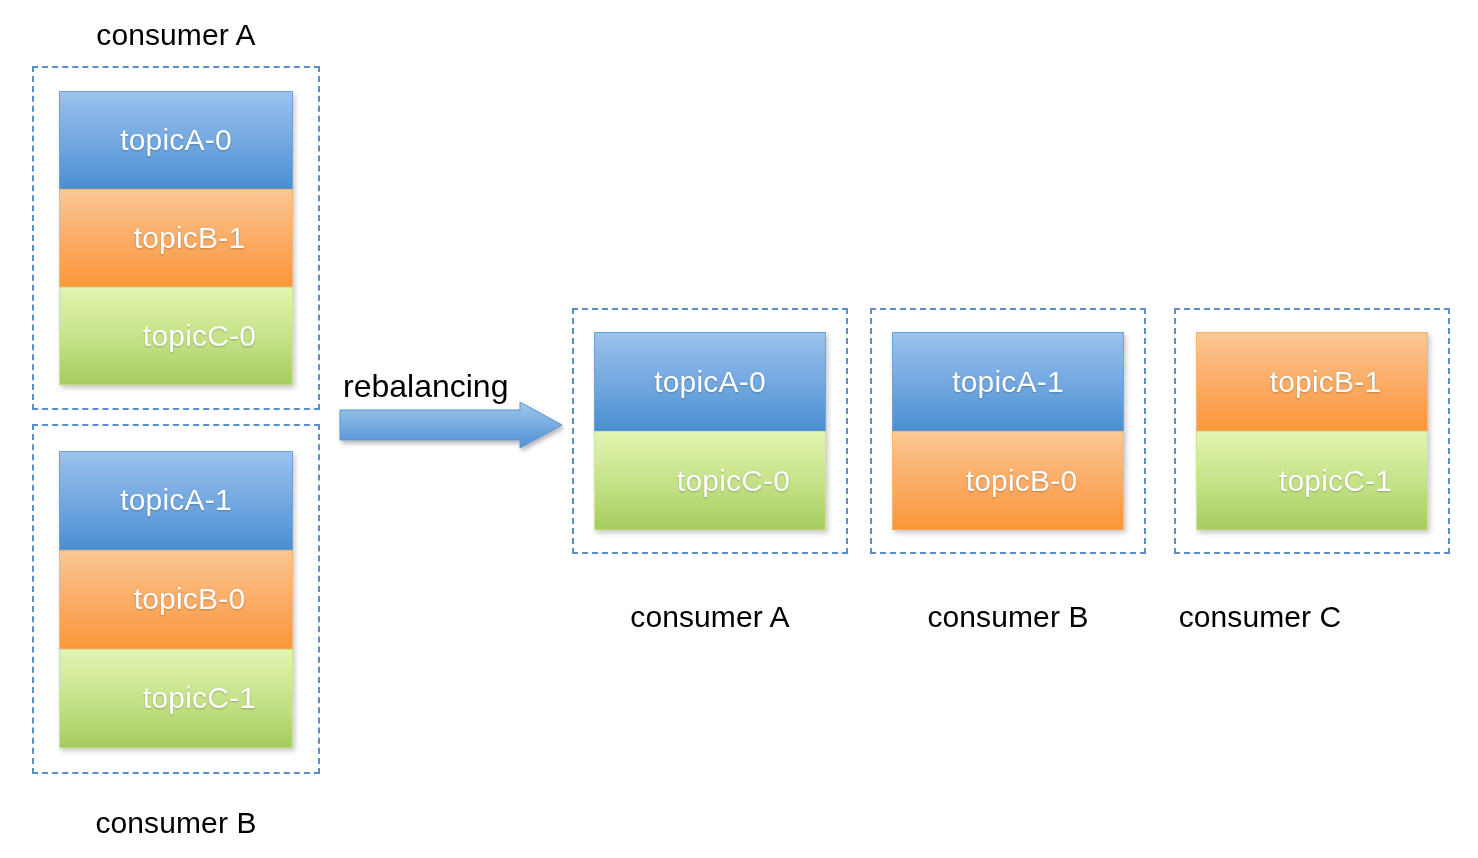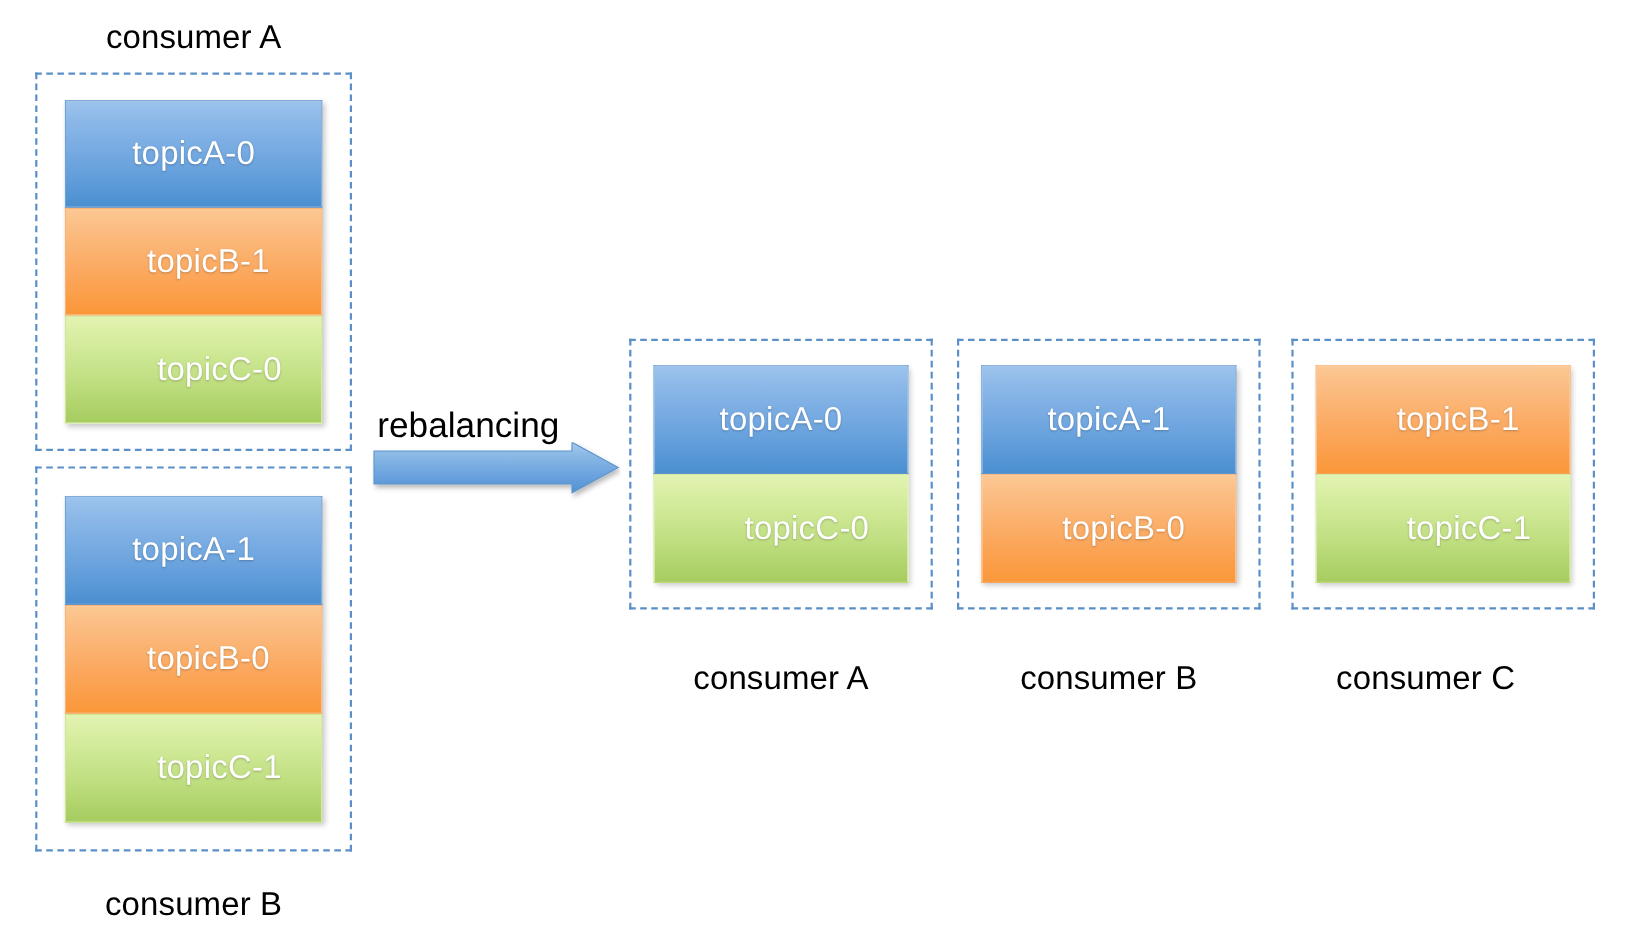--- a/index.html
+++ b/index.html
@@ -114,21 +114,21 @@
   .right-box { top: 308px; width: 276px; height: 246px; }
   .right-box .partition-stack { width: 232px; }
   .right-box .partition { height: 99px; }
   .right-label { top: 600px; width: 276px; }
 
   #consumer-right-a-box   { left: 572px; }
   #consumer-right-a-label { left: 572px; }
   #consumer-right-b-box   { left: 870px; }
   #consumer-right-b-label { left: 870px; }
   #consumer-right-c-box   { left: 1174px; }
-  #consumer-right-c-label { left: 1158px; }
+  #consumer-right-c-label { left: 1122px; }
 </style>
 </head>
 <body>
 
 <div class="stage">
 
   <div class="group-label" id="consumer-left-a-label">consumer A</div>
 
   <div class="consumer-box" id="consumer-left-a-box">
     <div class="partition-stack">

